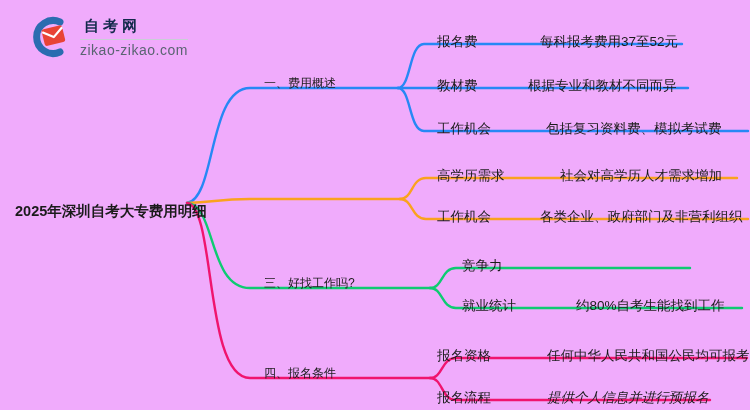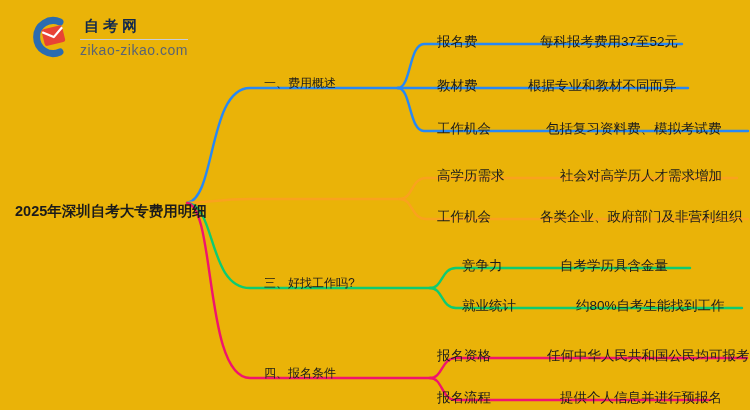--- a/index.html
+++ b/index.html
@@ -1,17 +1,17 @@
 <!DOCTYPE html>
 <html><head>
 <meta charset="utf-8">
 <style>
   html,body{margin:0;padding:0;background:#ffffff;}
   .canvas{
-    position:relative;width:750px;height:410px;background:#eab308;overflow:hidden;
+    position:relative;width:750px;height:410px;background:#f0abfc;overflow:hidden;
     font-family:"Liberation Sans","DejaVu Sans",sans-serif;
   }
   .lines{position:absolute;left:0;top:0;}
   .lines path{fill:none;stroke-width:2.4;stroke-linecap:round;}
   .map-text{position:absolute;white-space:nowrap;color:#1b1b1b;margin-top:9px;}
   .root-label{font-size:14.5px;font-weight:bold;line-height:18px;}
   .branch-label{font-size:12px;line-height:20px;font-family:Liberation Mono, monospace;}
   .child-label,.child-desc{font-size:13.5px;line-height:17px;}
   .logo{position:absolute;left:28px;top:16px;display:flex;align-items:center;gap:6px;}
   .logo-txt{display:flex;flex-direction:column;}
@@ -78,22 +78,21 @@
   <div class="map-text child-desc" style="left:528px;top:68px;">根据专业和教材不同而异</div>
   <div class="map-text child-label" style="left:437px;top:111px;">工作机会</div>
   <div class="map-text child-desc" style="left:546px;top:111px;">包括复习资料费、模拟考试费</div>
 
   <div class="map-text child-label" style="left:437px;top:158px;">高学历需求</div>
   <div class="map-text child-desc" style="left:560px;top:158px;">社会对高学历人才需求增加</div>
   <div class="map-text child-label" style="left:437px;top:199px;">工作机会</div>
   <div class="map-text child-desc" style="left:540px;top:199px;">各类企业、政府部门及非营利组织</div>
 
   <div class="map-text child-label" style="left:462px;top:248px;">竞争力</div>
-  <div class="map-text child-desc" style="left:560px;top:248px;">自考学历具含金量</div>
   <div class="map-text child-label" style="left:462px;top:288px;">就业统计</div>
   <div class="map-text child-desc" style="left:576px;top:288px;">约80%自考生能找到工作</div>
 
   <div class="map-text child-label" style="left:437px;top:338px;">报名资格</div>
   <div class="map-text child-desc" style="left:547px;top:338px;">任何中华人民共和国公民均可报考</div>
   <div class="map-text child-label" style="left:437px;top:380px;">报名流程</div>
-  <div class="map-text child-desc" style="left:560px;top:380px;">提供个人信息并进行预报名</div>
+  <div class="map-text child-desc" style="left:547px;top:380px;font-style:italic;">提供个人信息并进行预报名</div>
 
 </div>
 
 </body></html>

